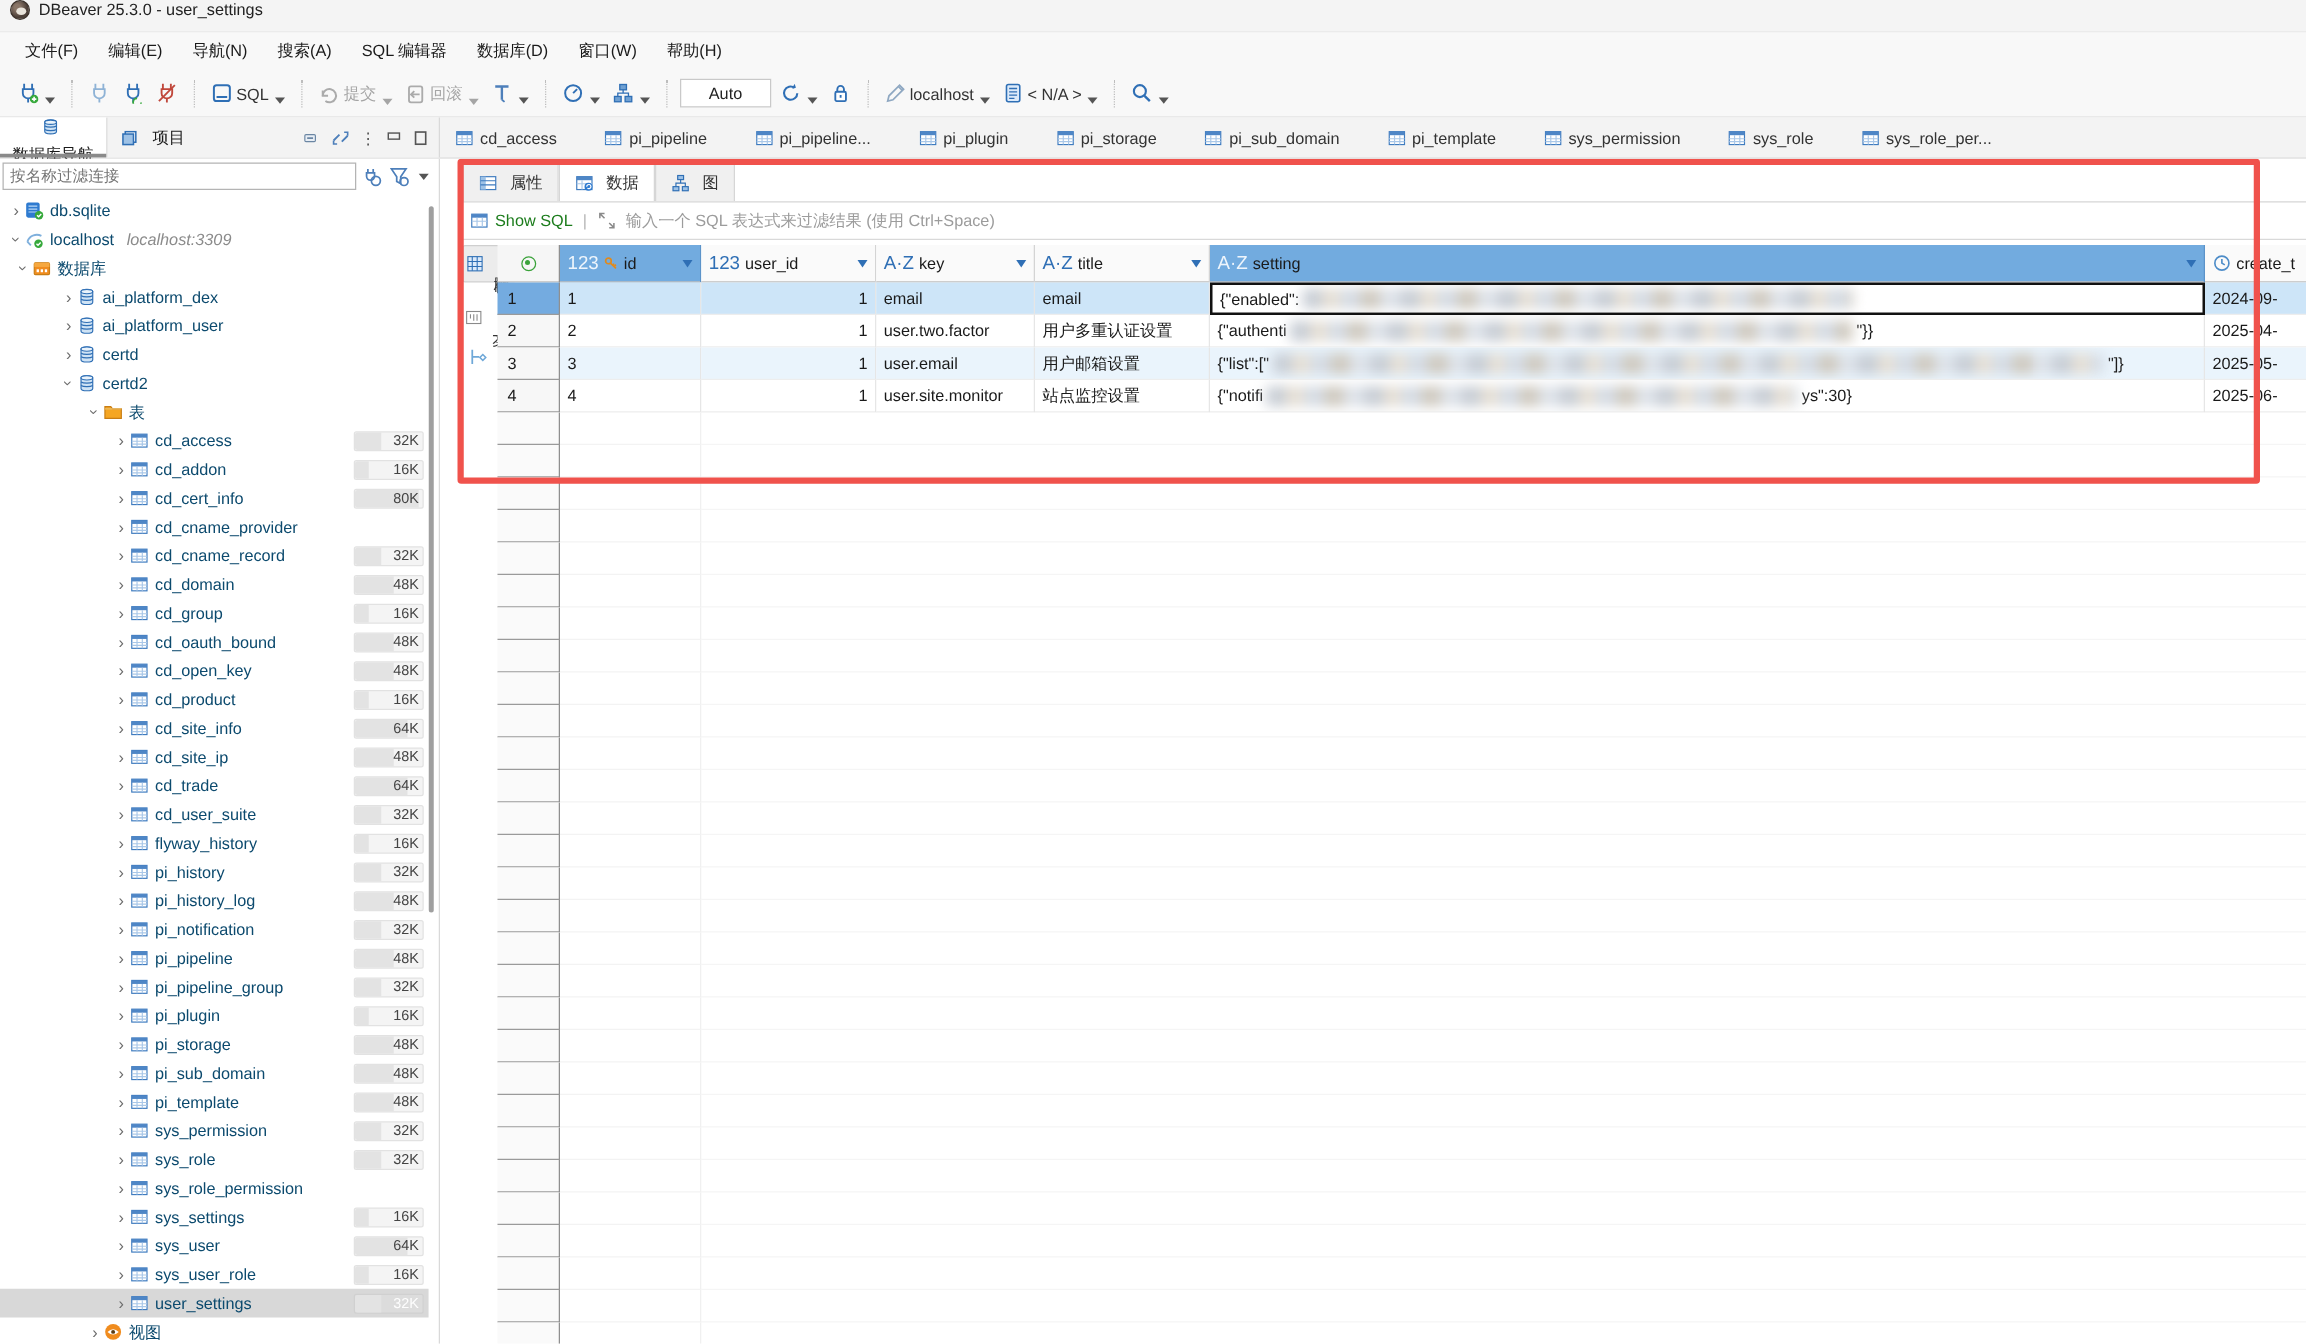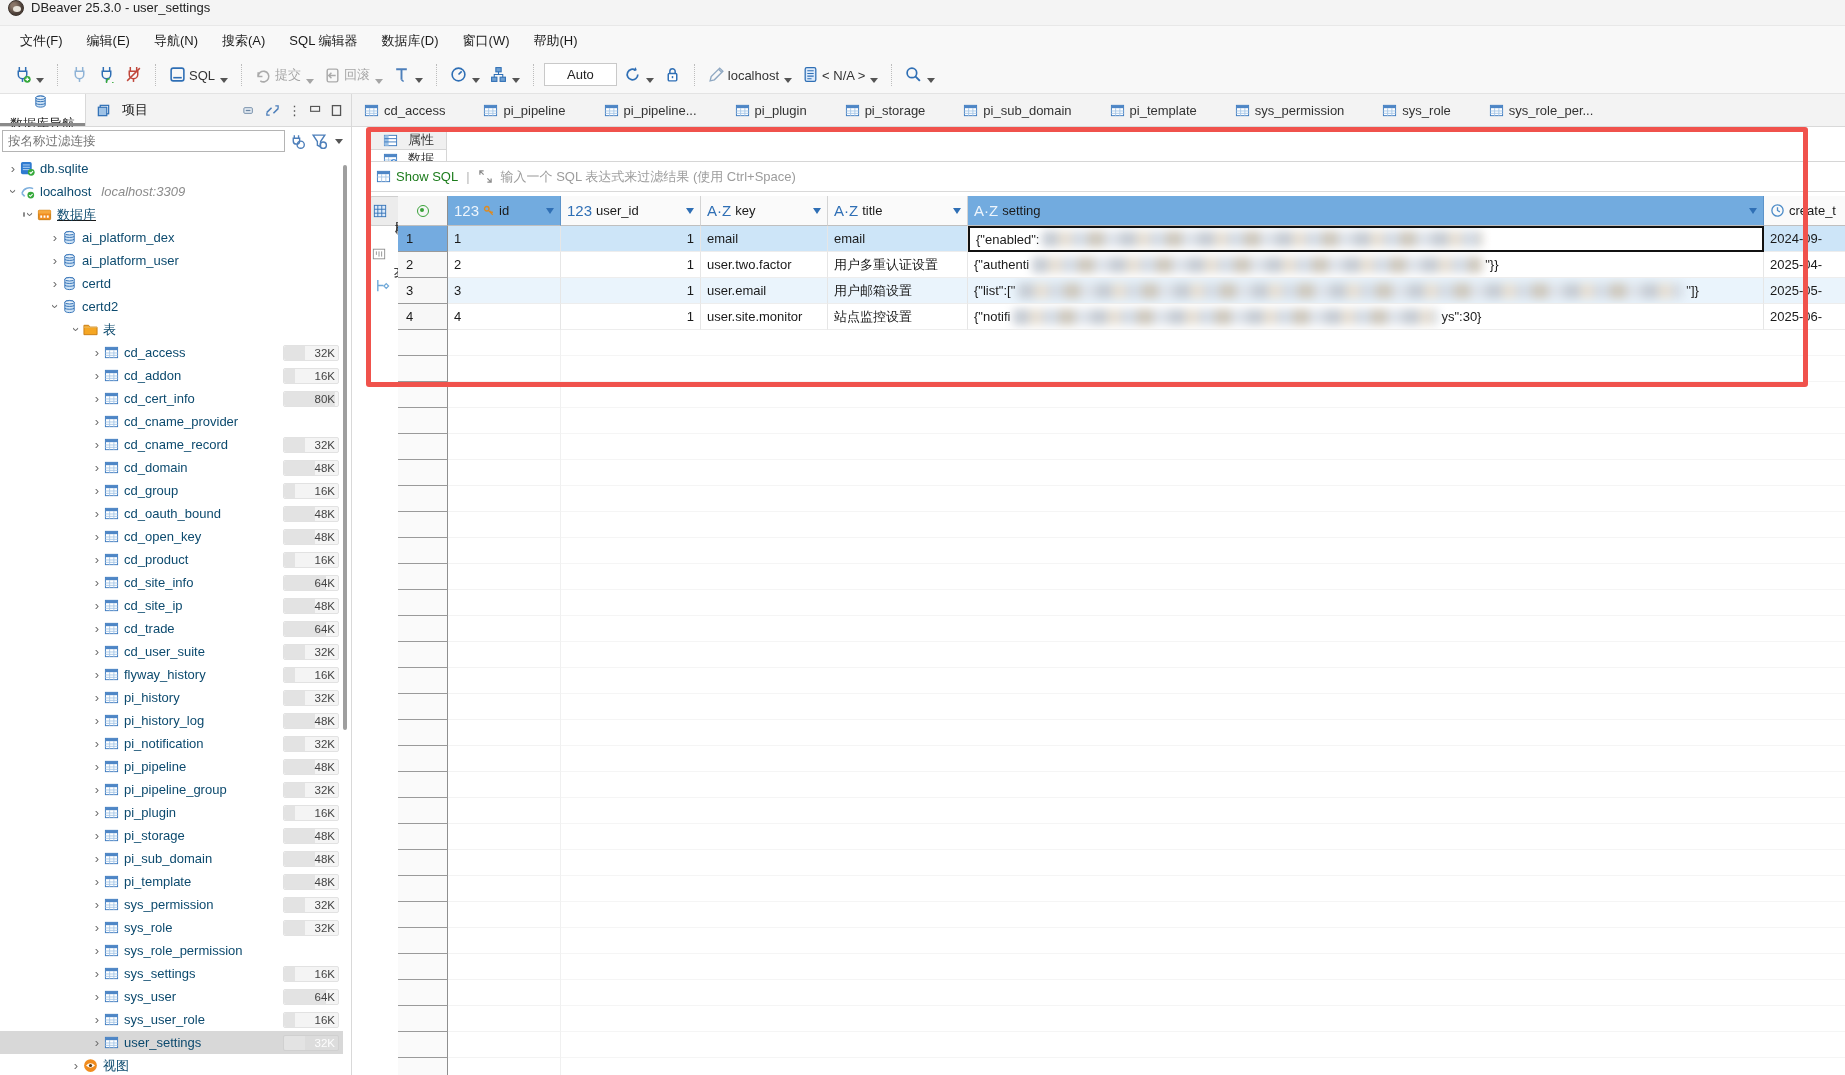--- a/index.html
+++ b/index.html
@@ -58,21 +58,21 @@
   .sizebar { margin-left:auto; width:56px; height:16px; background:#f4f4f4; border:1px solid #e2e2e2; border-radius:2px; position:relative; flex:0 0 auto; }
   .sizefill { position:absolute; left:0; top:0; bottom:0; background:#e3e3e3; border-radius:2px 0 0 2px; }
   .sizetext { position:absolute; right:3px; top:0; line-height:14px; font-size:11.5px; color:#444; }
   .trow.sel .sizetext { color:#fdfdfd; }
   .trow.sel .sizebar { background:#dcdcdc; border-color:#d0d0d0; }
   .sb-scroll { position:absolute; left:343px; top:38px; width:4px; height:565px; background:#9f9f9f; border-radius:2px; }
 
   
   .main { flex:1; position:relative; background:#fff; overflow:hidden; }
   .redbox { position:absolute; left:14px; top:0px; width:1442px; height:260px; border:5px solid #f0524c; border-radius:3px; z-index:30; pointer-events:none; }
-  .rtabs { position:absolute; left:18px; top:3px; height:31px; display:flex;flex-direction:column; }
+  .rtabs { position:absolute; left:18px; top:3px; height:31px; display:flex; }
   .rtab { display:flex; align-items:center; gap:5px; padding:0 12px; background:#f0f0f0; border:1px solid #d6d6d6; border-bottom:none; color:#333; }
   .rtab.active { background:#fff; }
   .filterbar { position:absolute; left:18px; top:34px; right:0; height:31px; display:flex; align-items:center; gap:8px; border-top:1px solid #d6d6d6; border-bottom:1px solid #d9d9d9; padding-left:6px; background:#fff; }
   .showsql { color:#1c7c1c; display:flex; align-items:center; gap:5px; }
   .fbsep { color:#b5b5b5; }
   .fplaceholder { color:#9c9c9c; }
 
   
   .vstrip { position:absolute; left:18px; top:69px; width:27px; bottom:0; }
   .vtab { writing-mode:vertical-rl; text-orientation:mixed; display:flex; flex-direction:column; align-items:center; gap:5px; padding:7px 2px; color:#333; }
@@ -421,21 +421,21 @@
           <span class="chev exp">›</span>
           <svg class="ti" viewBox="0 0 16 16">
             <path d="M2 10C4 4 10 3 14 5" stroke="#7fb0dd" fill="none" stroke-width="1.6"></path>
             <path d="M2 10l3 3.2" stroke="#7fb0dd" stroke-width="1.6"></path>
             <circle cx="11.5" cy="11.8" r="3.6" fill="#37a93c"></circle>
             <path d="M9.8 11.8l1.3 1.3 2.3-2.4" stroke="#fff" fill="none" stroke-width="1.2"></path>
           </svg>
           <span class="tlab">localhost</span>
           <span class="tsuffix">localhost:3309</span>
         </div>
-        <div class="trow" style="padding-left: 23px; text-decoration: underline;">
+        <div class="trow" style="padding-left: 12px;">
           <span class="chev exp">›</span>
           <svg class="ti" viewBox="0 0 16 16">
             <rect x="1.5" y="3.5" width="13" height="10" rx="1" fill="#f08c1e" stroke="#c87d14"></rect>
             <rect x="1.5" y="3.5" width="13" height="3.5" fill="#f6a83f"></rect>
             <rect x="3.5" y="9" width="2" height="2.5" fill="#fff"></rect>
             <rect x="7" y="9" width="2" height="2.5" fill="#fff"></rect>
             <rect x="10.5" y="9" width="2" height="2.5" fill="#fff"></rect>
           </svg>
           <span class="tlab">数据库</span>
         </div>

